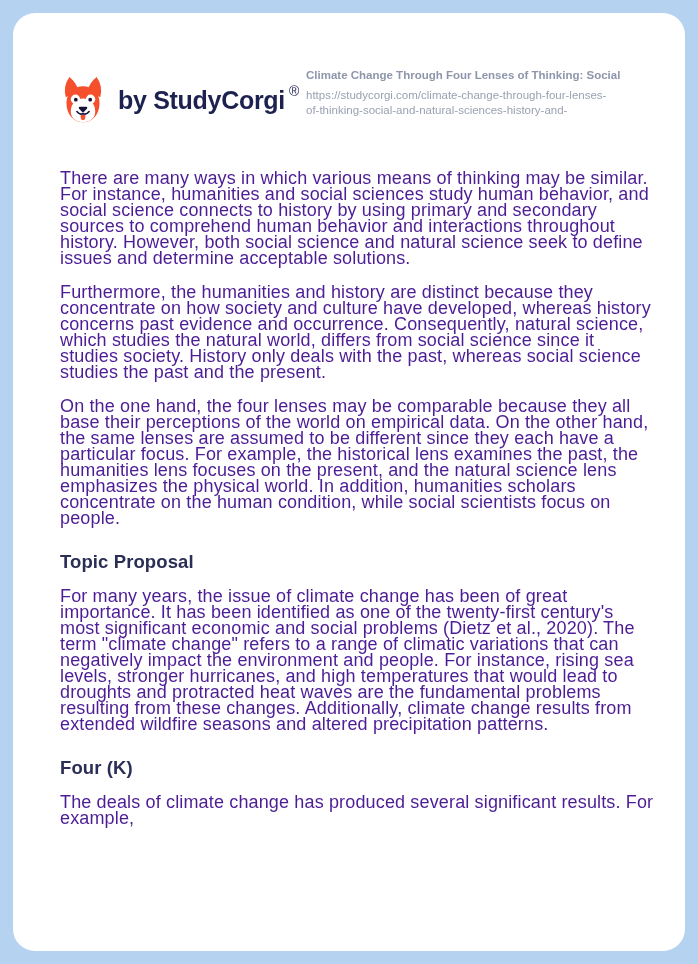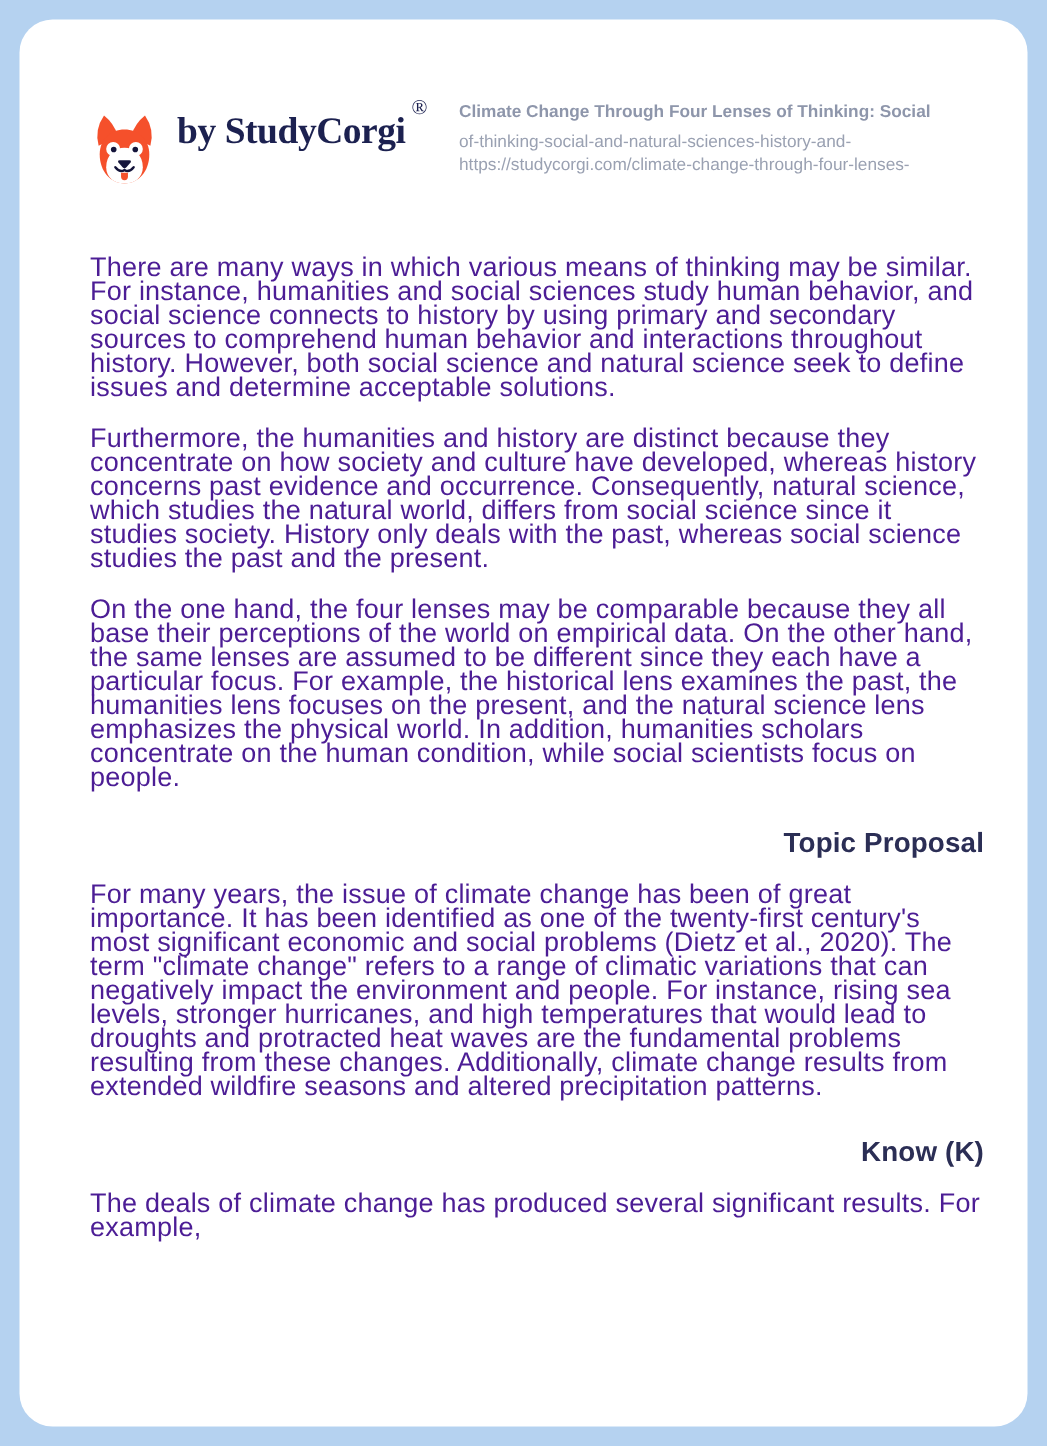--- a/index.html
+++ b/index.html
@@ -26,22 +26,22 @@
     overflow: hidden;
   }
   
   .header {
     display: flex;
     justify-content: space-between;
     align-items: flex-start;
   }
   .logo-block {
     display: flex;
+    align-items: center;
     margin-top: 6px;
-    font-family: Liberation Serif, serif;
   }
   .logo-block svg {
     width: 46px;
     height: 52px;
     display: block;
   }
   .brand {
     font-size: 25px;
     font-weight: 700;
     color: #1c2150;
@@ -86,21 +86,20 @@
     letter-spacing: 0.15px;
     color: #4c1d95;
   }
   .main h2 {
     margin: 24px 0 14px 0;
     font-size: 18.5px;
     line-height: 24px;
     font-weight: 700;
     letter-spacing: 0.1px;
     color: #2b2e55;
-    text-align: right;
   }
 </style>
 </head>
 <body>
 
 <div class="card">
 
   <div class="header">
 
     <div class="logo-block">
@@ -121,34 +120,34 @@
       </span>
       <span class="brand">by StudyCorgi</span>
       <span class="registered">®</span>
     </div>
 
     <div class="title-block">
       <div class="doc-title">
         <div>Climate Change Through Four Lenses of Thinking: Social</div>
       </div>
       <div class="doc-url">
+        <div>https://studycorgi.com/climate-change-through-four-lenses-</div>
         <div>of-thinking-social-and-natural-sciences-history-and-</div>
-        <div>https://studycorgi.com/climate-change-through-four-lenses-</div>
       </div>
     </div>
 
   </div>
 
   <div class="main">
 
     <p>There are many ways in which various means of thinking may be similar. For instance, humanities and social sciences study human behavior, and social science connects to history by using primary and secondary sources to comprehend human behavior and interactions throughout history. However, both social science and natural science seek to define issues and determine acceptable solutions.</p>
     <p>Furthermore, the humanities and history are distinct because they concentrate on how society and culture have developed, whereas history concerns past evidence and occurrence. Consequently, natural science, which studies the natural world, differs from social science since it studies society. History only deals with the past, whereas social science studies the past and the present.</p>
     <p>On the one hand, the four lenses may be comparable because they all base their perceptions of the world on empirical data. On the other hand, the same lenses are assumed to be different since they each have a particular focus. For example, the historical lens examines the past, the humanities lens focuses on the present, and the natural science lens emphasizes the physical world. In addition, humanities scholars concentrate on the human condition, while social scientists focus on people.</p>
 
     <h2>Topic Proposal</h2>
     <p>For many years, the issue of climate change has been of great importance. It has been identified as one of the twenty-first century's most significant economic and social problems (Dietz et al., 2020). The term "climate change" refers to a range of climatic variations that can negatively impact the environment and people. For instance, rising sea levels, stronger hurricanes, and high temperatures that would lead to droughts and protracted heat waves are the fundamental problems resulting from these changes. Additionally, climate change results from extended wildfire seasons and altered precipitation patterns.</p>
 
-    <h2>Know (K)</h2>
+    <h2>Four (K)</h2>
     <p>The deals of climate change has produced several significant results. For example,</p>
 
   </div>
 
 </div>
 
 </body></html>

